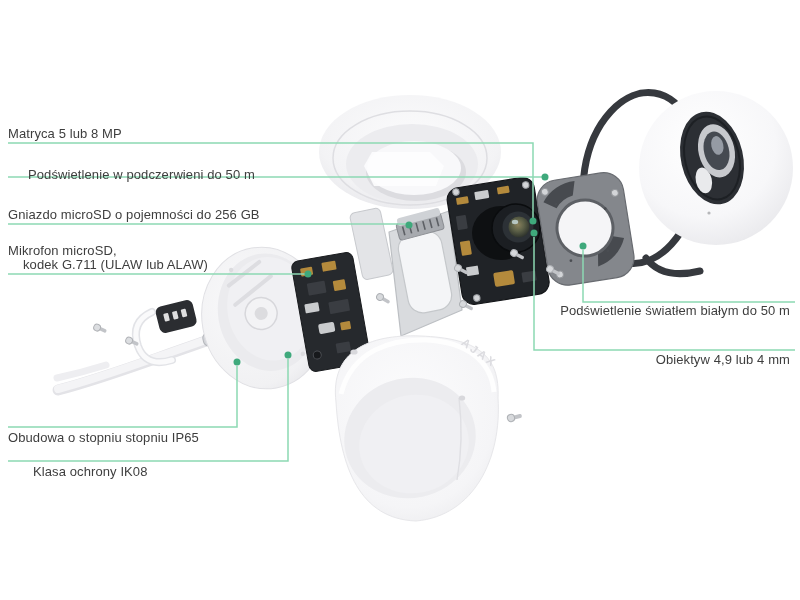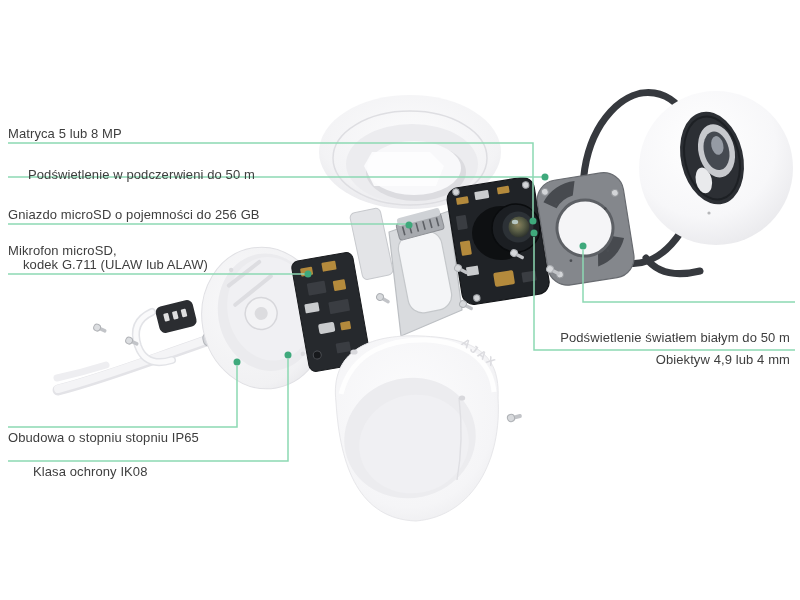--- a/index.html
+++ b/index.html
@@ -238,16 +238,16 @@
 
   <div class="lbl" style="left:8px;top:127px;">Matryca 5 lub 8 MP</div>
   <div class="lbl" style="left:8px;top:168px;margin-left:20px;">Podświetlenie w podczerwieni do 50 m</div>
   <div class="lbl" style="left:8px;top:208px;">Gniazdo microSD o pojemności do 256 GB</div>
   <div class="lbl" style="left:8px;top:244px;">
     <span>Mikrofon microSD,</span>
     <span class="l2">kodek G.711 (ULAW lub ALAW)</span>
   </div>
   <div class="lbl" style="left:8px;top:431px;">Obudowa o stopniu stopniu IP65</div>
   <div class="lbl" style="left:8px;top:465px;margin-left:25px;">Klasa ochrony IK08</div>
-  <div class="lbl right" style="right:10px;top:304px;margin-top:27px;">Podświetlenie światłem białym do 50 m</div>
+  <div class="lbl right" style="right:10px;top:304px;">Podświetlenie światłem białym do 50 m</div>
   <div class="lbl right" style="right:10px;top:353px;">Obiektyw 4,9 lub 4 mm</div>
 
 </div>
 
 </body></html>

